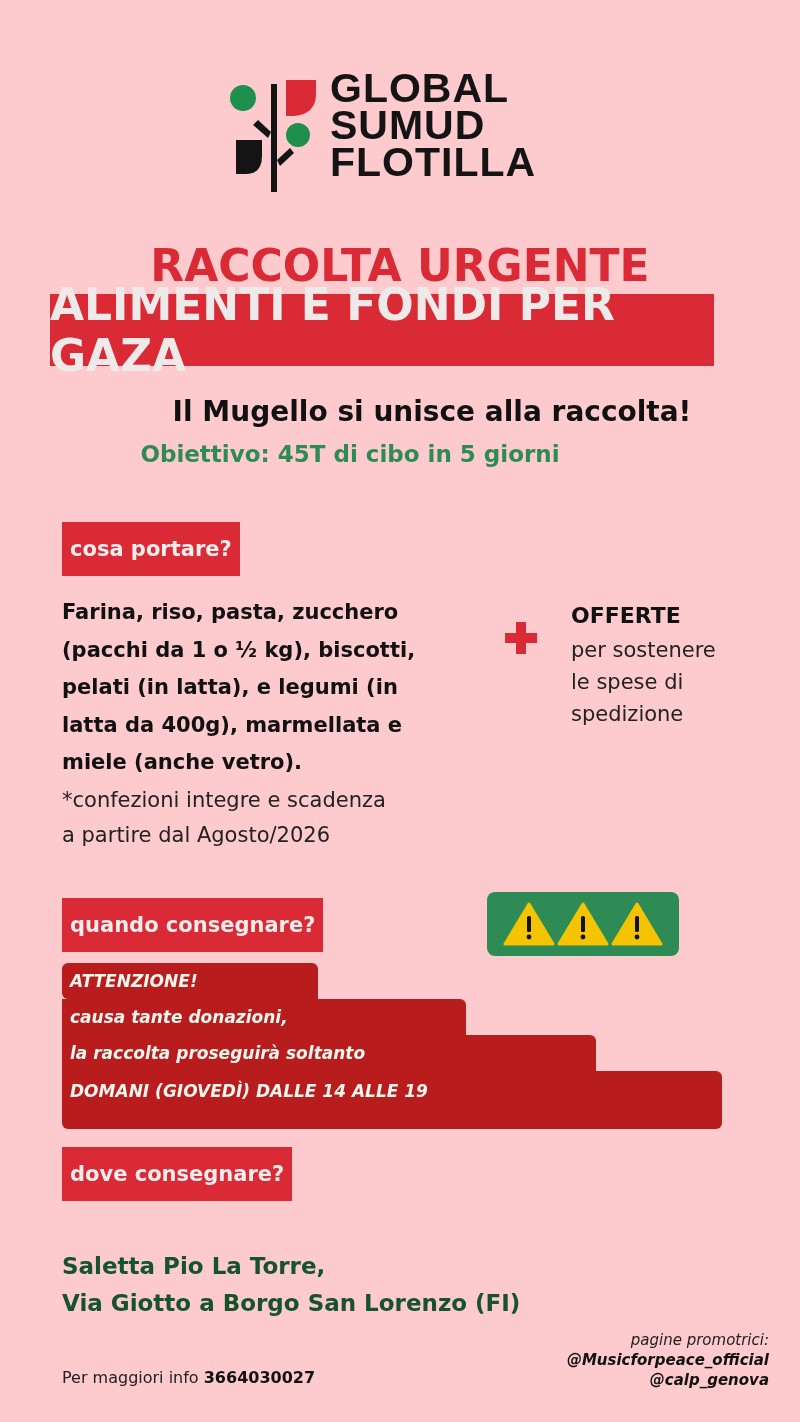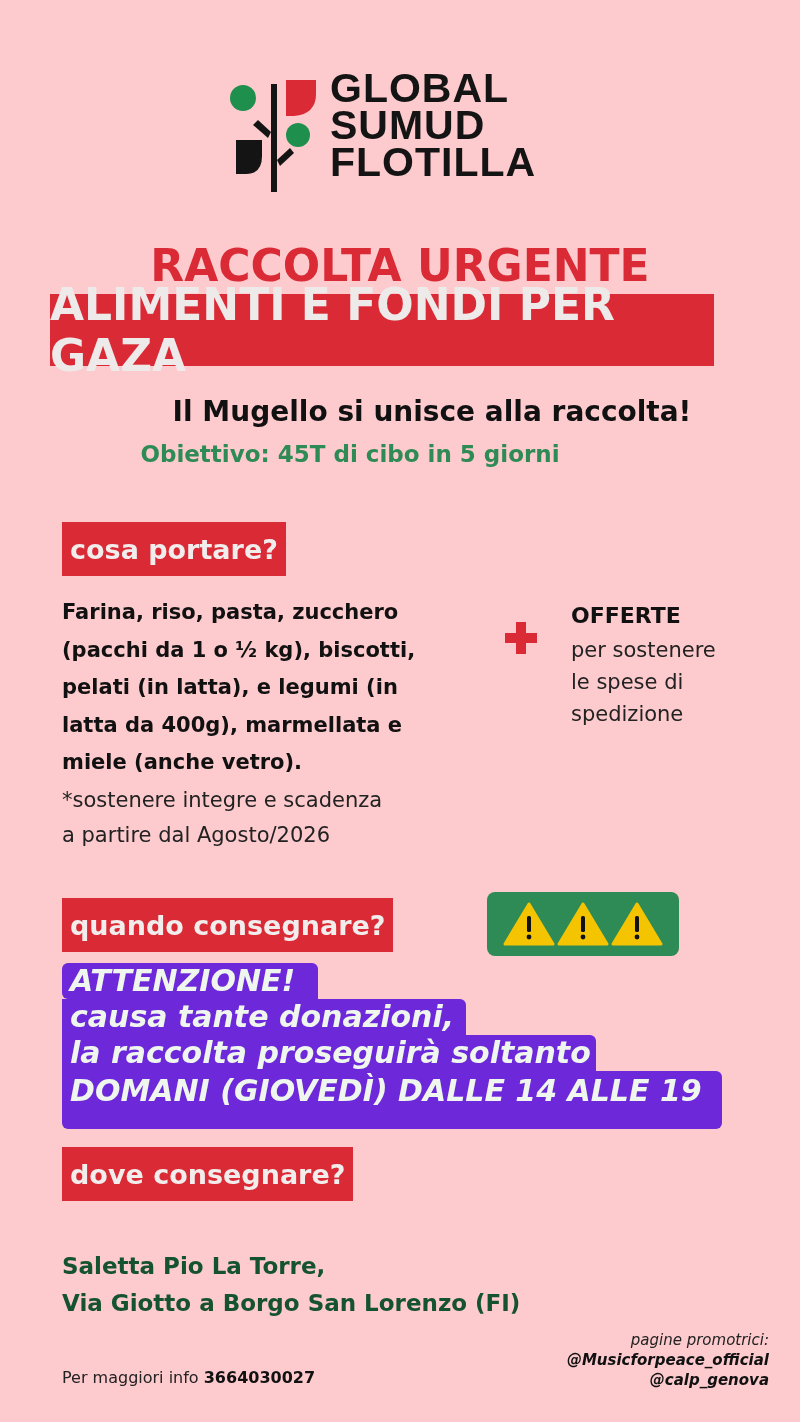--- a/index.html
+++ b/index.html
@@ -12,34 +12,34 @@
   .logo { left:228px; top:74px; width:350px; height:120px; }
   .logo-text { left:330px; top:70px; font-family:"Liberation Sans", sans-serif; font-weight:bold;
     font-size:41px; line-height:37px; letter-spacing:1px; color:#141414; }
   .logo-text div { margin:0; }
   .title { left:0; width:800px; top:240px; text-align:center; font-family:"DejaVu Sans", sans-serif;
     font-weight:bold; font-size:44px; color:#d92a35; letter-spacing:0px; }
   .banner { left:50px; top:294px; width:664px; height:72px; background:#d92a35; color:#eeeaea;
     display:flex; align-items:center; justify-content:center; font-weight:bold; font-size:44px; }
   .subhead { left:0; width:800px; top:395px; text-align:center; font-weight:bold; font-size:28px; color:#111;padding-left:32px; }
   .goal { left:0; width:700px; top:441px; text-align:center; font-weight:bold; font-size:23px; color:#2e8b55; }
-  .tag { background:#d92a35; color:#f2eded; font-weight:bold; font-size:27px; padding:0 8px; height:54px;
+  .tag { background:#d92a35; color:#f2eded; font-weight:bold; font-size:21px; padding:0 8px; height:54px;
     display:flex; align-items:center; }
   .items { left:62px; top:594px; width:430px; font-weight:bold; font-size:21px; line-height:37.6px; color:#111; }
   .note { left:62px; top:783px; width:430px; font-size:21px; line-height:35px; color:#222; }
   .plus { left:505px; top:622px; width:32px; height:32px; }
   .plus .h { position:absolute; left:0; top:11px; width:32px; height:10px; background:#d92a35; }
   .plus .v { position:absolute; left:11px; top:0; width:10px; height:32px; background:#d92a35; }
   .offer-title { left:571px; top:603px; font-weight:bold; font-size:22px; color:#111; }
   .offer-desc { left:571px; top:634px; width:220px; font-size:21px; line-height:32px; color:#222; }
   .warn-box { left:487px; top:892px; width:192px; height:64px; background:#2e8b55; border-radius:8px;
     display:flex; align-items:center; justify-content:center; gap:2px; }
   .tri { width:52px; height:46px; }
   .alert { left:62px; top:963px; }
-  .alert-line { background:#6d28d9; color:#eef6ee; font-weight:bold; font-style:italic; font-size:30px;
+  .alert-line { background:#b91c1c; color:#eef6ee; font-weight:bold; font-style:italic; font-size:17px;
     height:36px; line-height:36px; padding:0 8px; border-radius:6px; display:block; white-space:nowrap; }
   .address { left:62px; top:1248px; font-weight:bold; font-size:23px; line-height:37px; color:#14532d; }
   .info { left:62px; top:1368px; font-size:16px; color:#222; }
   .info b { font-weight:bold; color:#111; }
   .promo { right:31px; top:1330px; text-align:right; font-style:italic; font-size:15px; line-height:20px; color:#222; }
   .promo .h { font-weight:bold; color:#111; }
 </style>
 </head>
 <body>
 
@@ -66,21 +66,21 @@
 
 <div class="abs tag" style="left:62px;top:522px;">cosa portare?</div>
 <div class="abs items">
   <div>Farina, riso, pasta, zucchero</div>
   <div>(pacchi da 1 o ½ kg), biscotti,</div>
   <div>pelati (in latta), e legumi (in</div>
   <div>latta da 400g), marmellata e</div>
   <div>miele (anche vetro).</div>
 </div>
 <div class="abs note">
-  <div>*sostenere integre e scadenza</div>
+  <div>*confezioni integre e scadenza</div>
   <div>a partire dal Agosto/2026</div>
 </div>
 <div class="abs plus">
     <div class="h"></div>
     <div class="v"></div>
   </div>
 <div class="abs offer-title">OFFERTE</div>
 <div class="abs offer-desc">
   <div>per sostenere</div>
   <div>le spese di</div>

